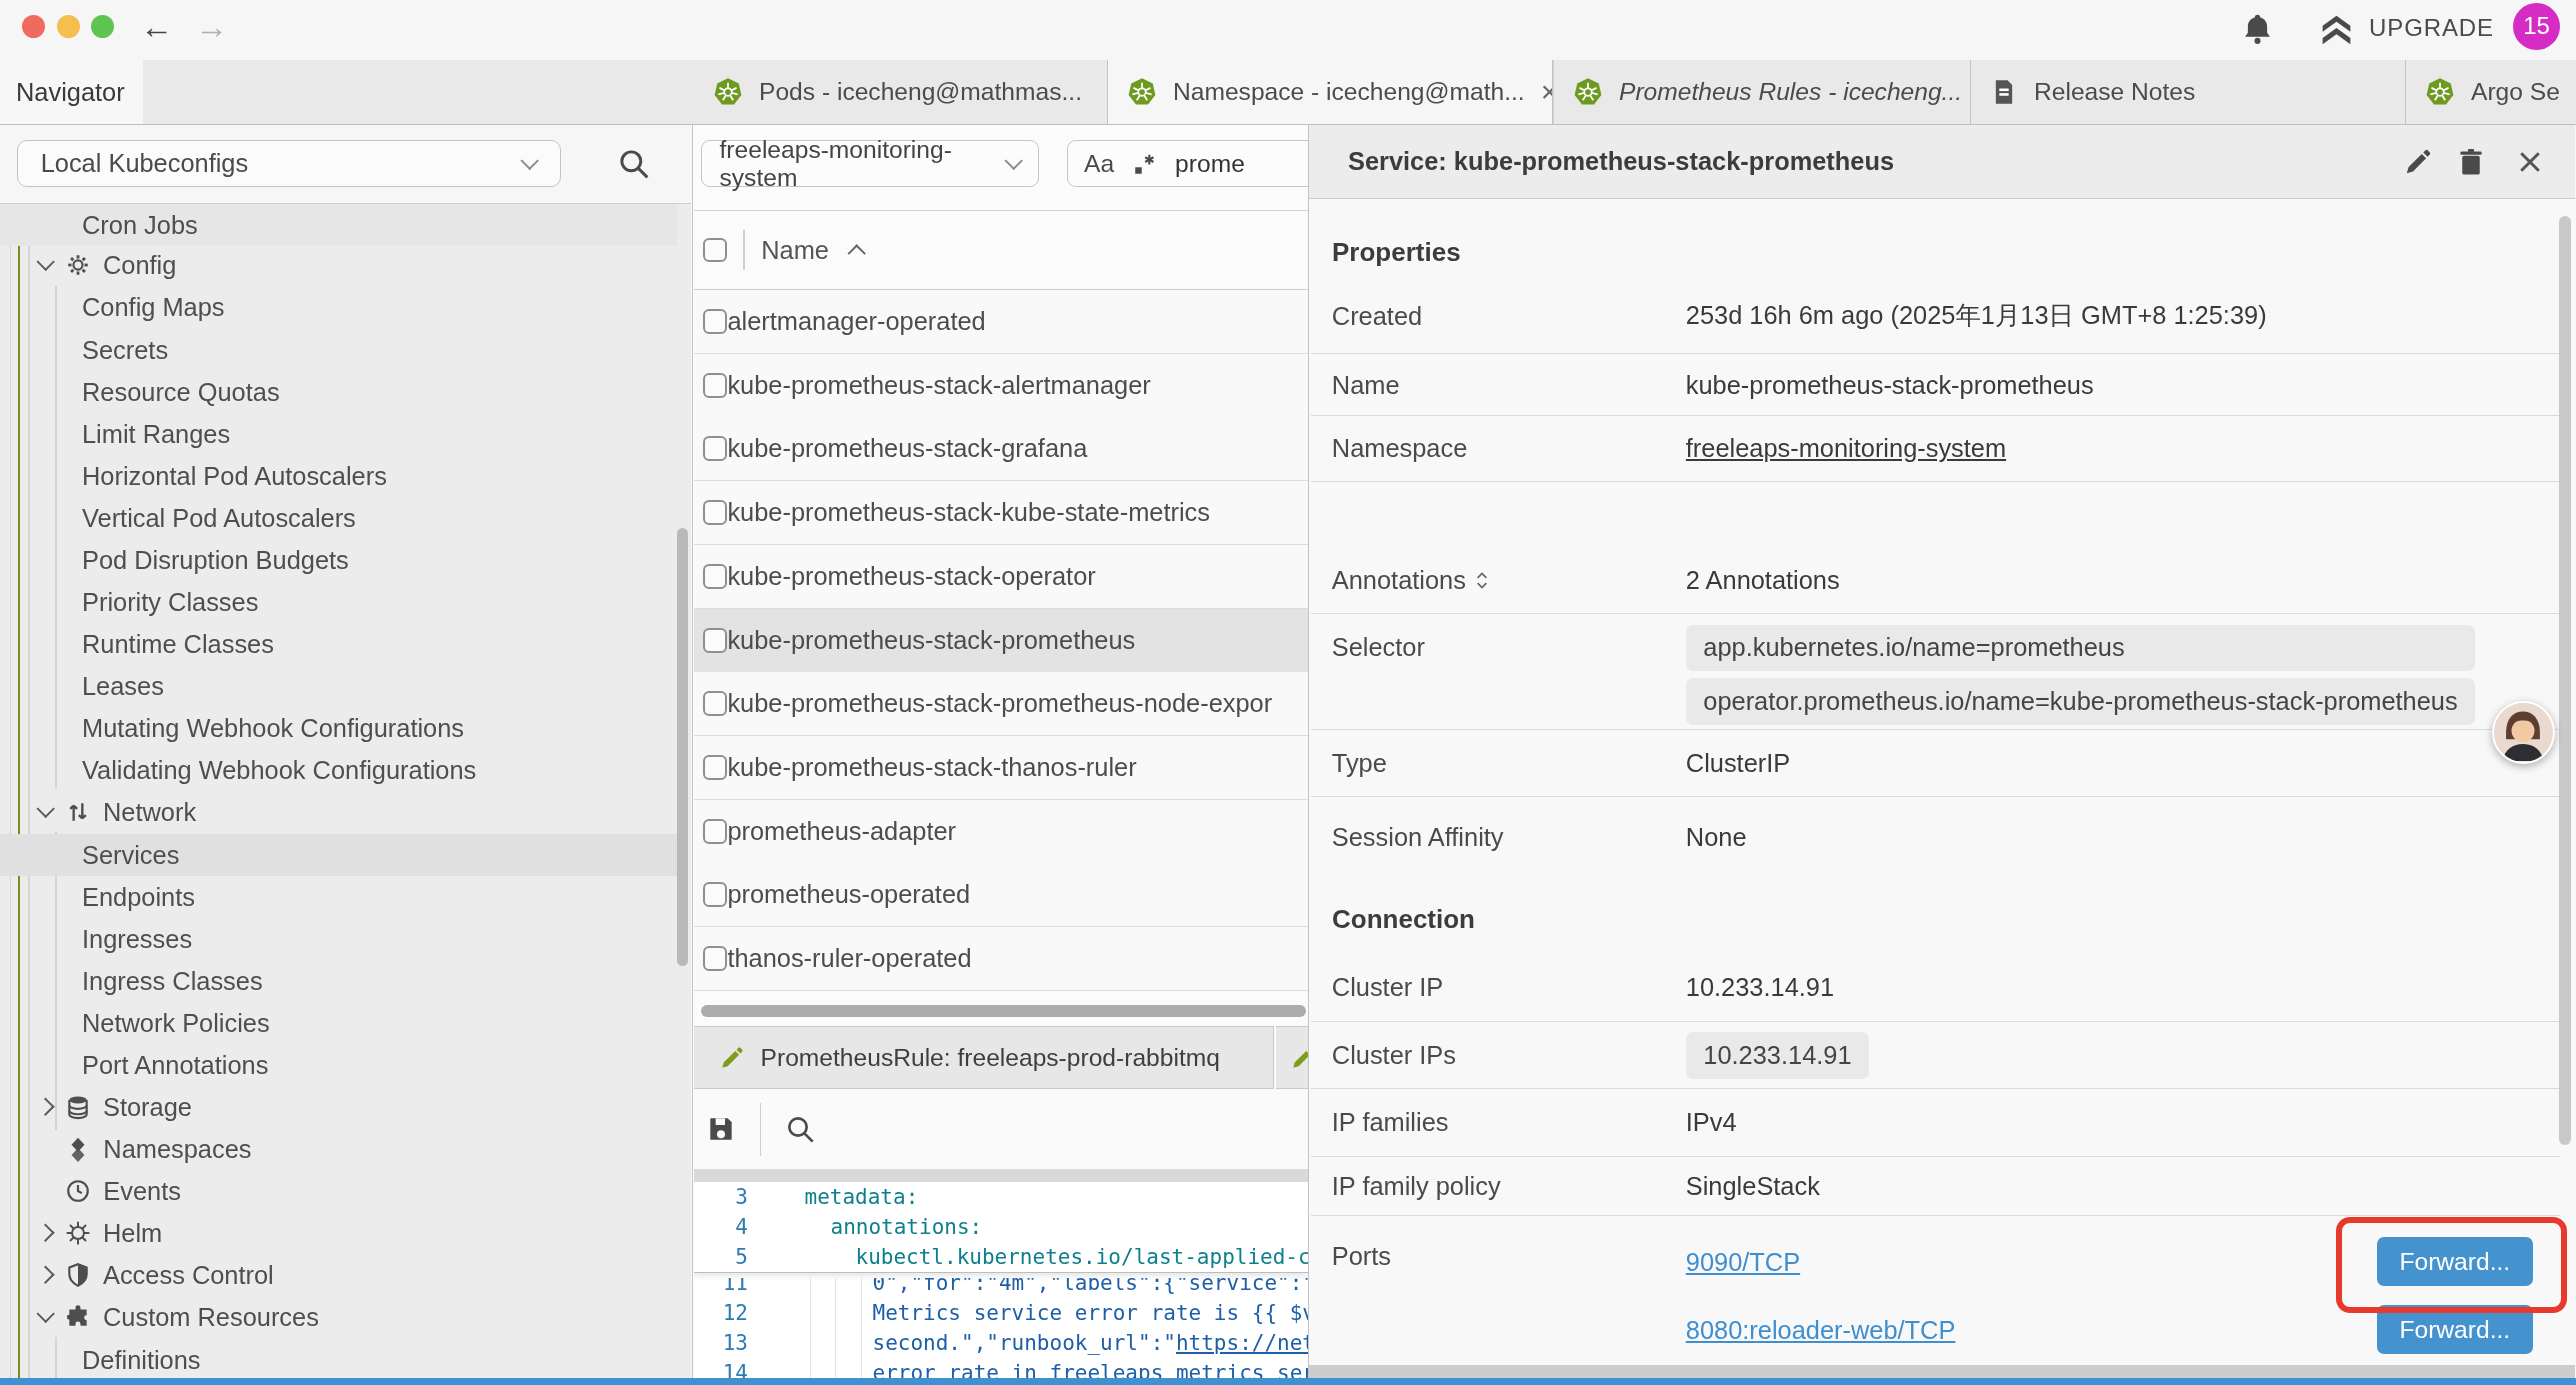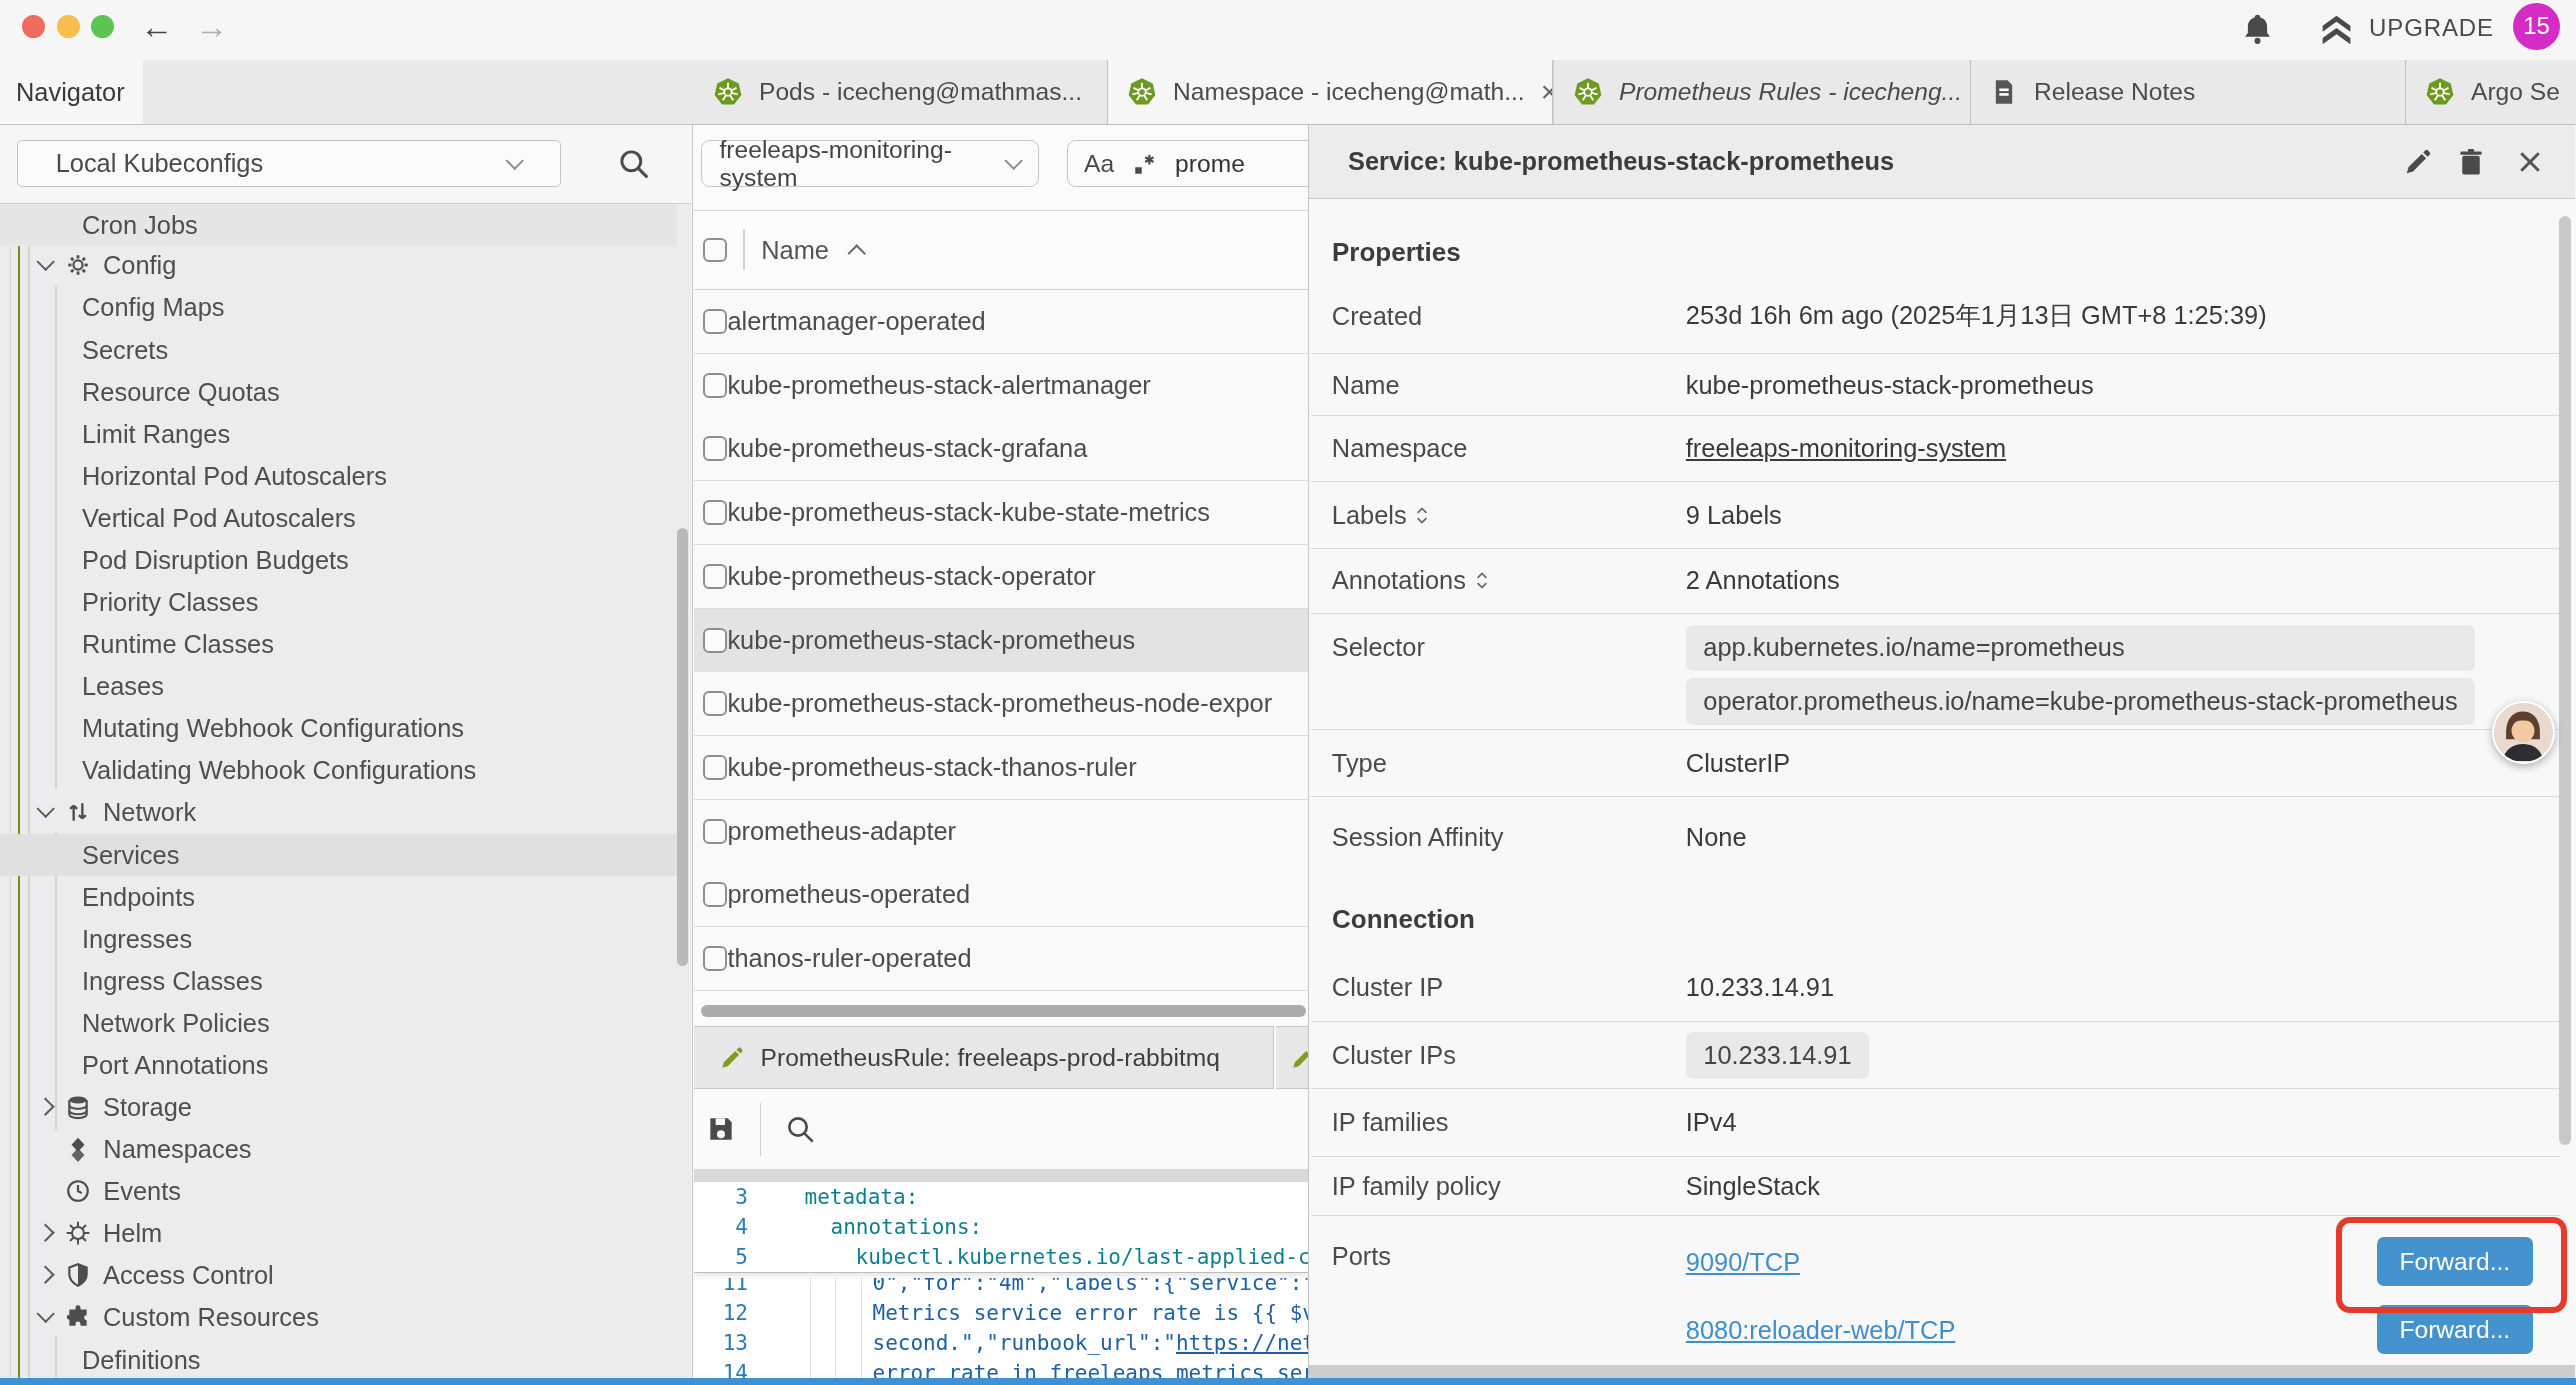--- a/index.html
+++ b/index.html
@@ -21,22 +21,22 @@
   .tab{position:absolute;top:0;height:64px;background:#e9e9e9;border-right:0.9px solid #c2c2c2;box-sizing:border-box;
        display:flex;align-items:center;gap:16px;padding:0 19px;font-size:24.6px;color:#4b4b4b;overflow:hidden;white-space:nowrap;}
   .tab.active{background:#f6f6f6;}
   .navtab{position:absolute;left:0;top:0;width:143px;height:64px;background:#f7f7f7;display:flex;align-items:center;
           padding-left:16px;box-sizing:border-box;font-size:25.4px;color:#3a3a3a;}
   .tabfill{position:absolute;left:143px;top:0;width:551px;height:64px;background:#e9e9e9;}
   .tab .close{margin-left:auto;font-size:30px;color:#666;line-height:30px;}
 
   
   .sidebar{left:0;top:125px;width:693px;height:1254px;background:#f6f6f6;border-right:1.8px solid #c6c6c6;box-sizing:border-box;}
-  .kubebox{left:16.7px;top:15px;width:544px;height:47px;border:1.8px solid #c3c3c3;border-radius:5px;background:#fbfbfb;
-           display:flex;align-items:center;padding:0 38px;box-sizing:border-box;font-size:25.4px;color:#4a4a4a;}
+  .kubebox{left:16.7px;top:15px;width:544px;height:47px;border:1.8px solid #c3c3c3;border-radius:10px;background:#fbfbfb;
+           display:flex;align-items:center;padding:0 23px;box-sizing:border-box;font-size:25.4px;color:#4a4a4a;}
   .tree{left:0;top:78px;width:691px;height:1176px;background:#ececec;border-top:1.8px solid #cfcfcf;box-sizing:border-box;overflow:hidden;}
   .guide{position:absolute;top:0;bottom:0;width:1.8px;background:#d5d5d5;}
   .nav-row{position:absolute;left:0;width:677px;height:42px;display:flex;align-items:center;
            font-size:25.4px;color:#4e4e4e;box-sizing:border-box;padding-left:82px;white-space:nowrap;}
   .nav-row.grp{padding-left:39px;gap:12.3px;}
   .nav-row.iconleaf{padding-left:65px;gap:12.3px;}
   .nav-row.hl{background:#e0e0e0;}
   .nav-row.hov{background:#e6e6e6;}
   .cv{width:11.4px;height:11.4px;border-right:2.6px solid #5a5a5a;border-bottom:2.6px solid #5a5a5a;display:inline-block;flex:none;}
   .cv.down{transform:rotate(45deg) translate(-1.8px,-1.8px);}
@@ -542,30 +542,20 @@
     <span class="val">253d 16h 6m ago (2025年1月13日 GMT+8 1:25:39)</span>
   </div>
   <div class="prow" style="top:230px;height:61px">
     <span class="lbl">Name</span>
     <span class="val">kube-prometheus-stack-prometheus</span>
   </div>
   <div class="prow" style="top:291px;height:66px">
     <span class="lbl">Namespace</span>
     <span class="val link">freeleaps-monitoring-system</span>
   </div>
-  <div class="prow" style="top:357px;height:67px">
-    <span class="lbl">
-        <span>Labels</span>
-      <svg viewBox="0 0 16 24" width="14" height="21" fill="none" stroke="#666" stroke-width="2">
-          <path d="M3 9l5-5 5 5"></path>
-          <path d="M3 15l5 5 5-5"></path>
-        </svg>
-      </span>
-    <span class="val">9 Labels</span>
-  </div>
   <div class="prow" style="top:423px;height:66px">
     <span class="lbl">
         <span>Annotations</span>
       <svg viewBox="0 0 16 24" width="14" height="21" fill="none" stroke="#666" stroke-width="2">
           <path d="M3 9l5-5 5 5"></path>
           <path d="M3 15l5 5 5-5"></path>
         </svg>
       </span>
     <span class="val">2 Annotations</span>
   </div>

